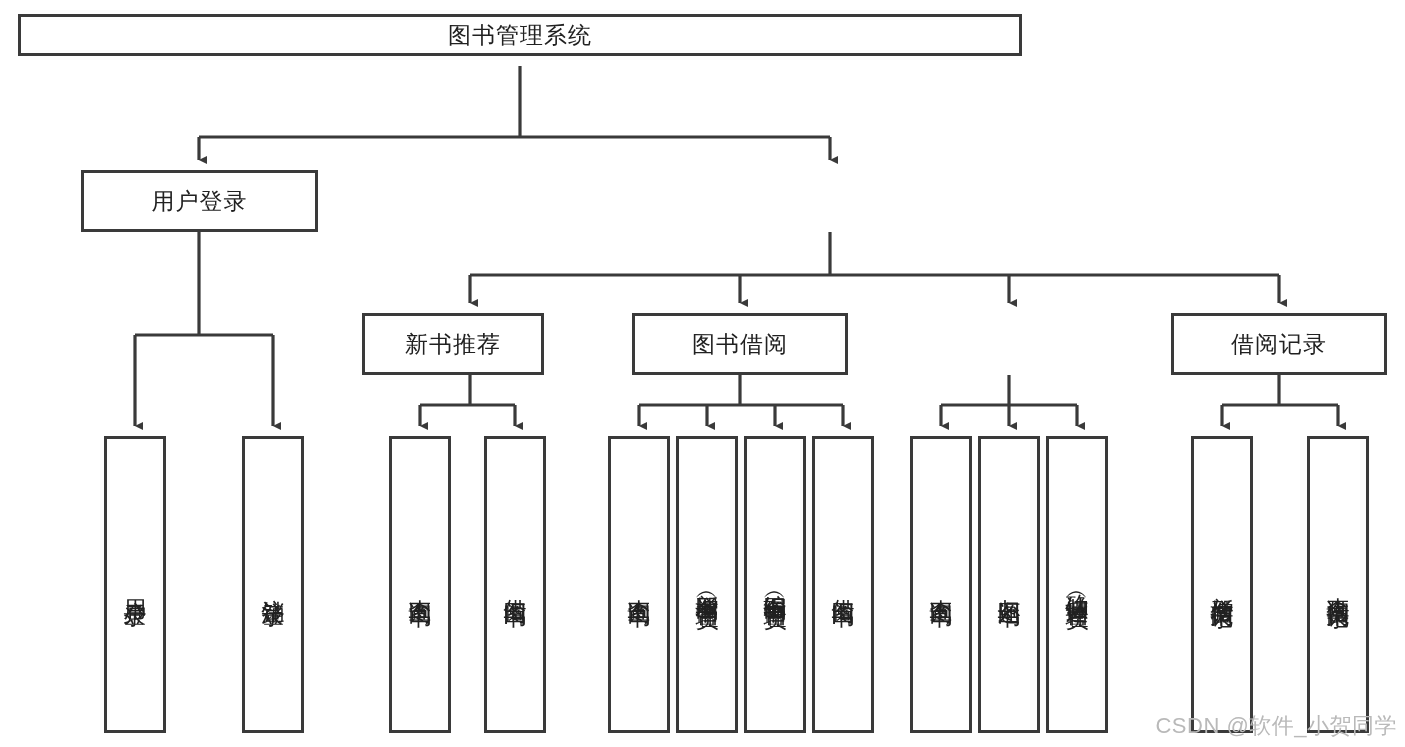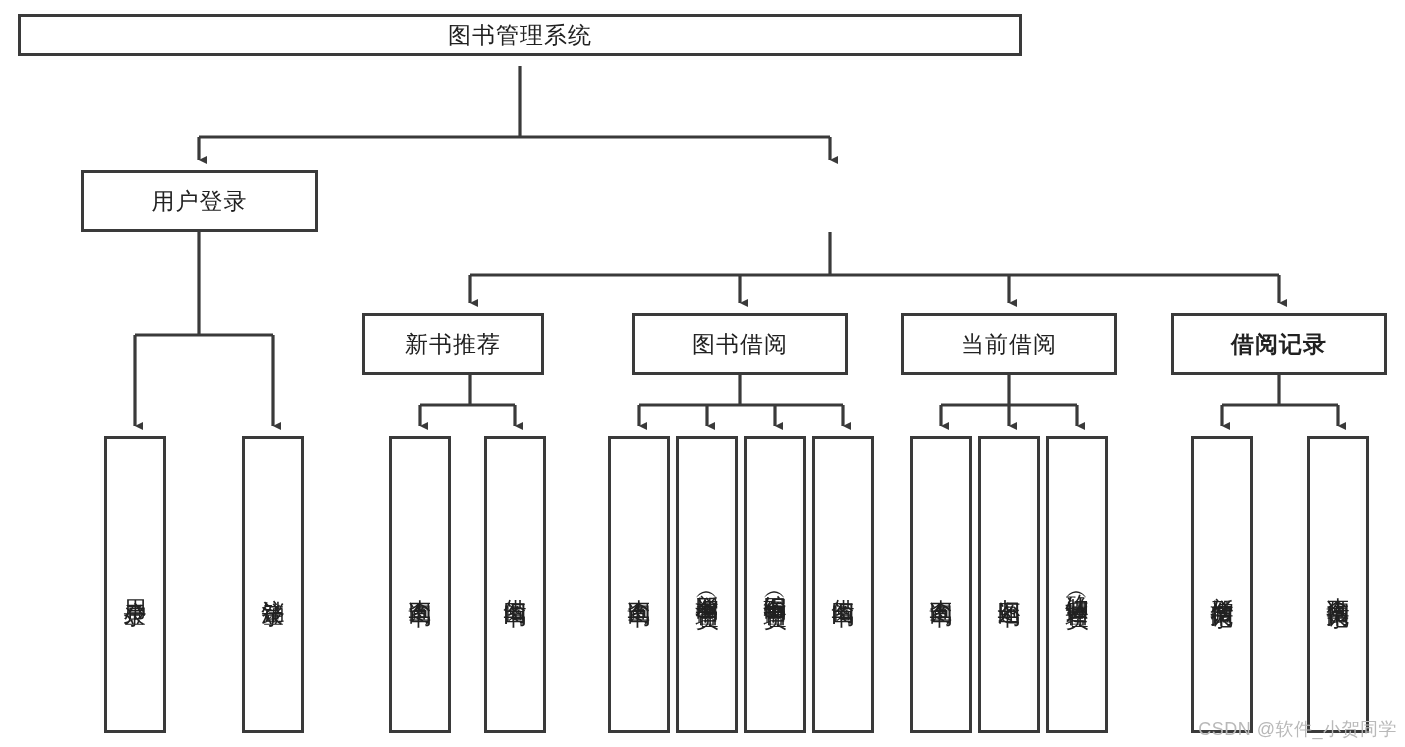--- a/index.html
+++ b/index.html
@@ -56,21 +56,21 @@
     white-space: normal;
     max-height: 280px;
   }
   .node.vertical.tall .label {
     max-height: 288px;
   }
   .watermark {
     position: absolute;
     right: 8px;
     bottom: 6px;
-    font-size: 18px;
+    font-size: 22px;
     color: #b9b9b9;
     letter-spacing: 0.5px;
     white-space: nowrap;
     user-select: none;
   }
 </style>
 </head>
 <body>
 
 <div id="canvas">
@@ -132,24 +132,21 @@
   <div class="node" style="left:81px; top:170px; width:237px; height:62px;">
     <span class="label">用户登录</span>
   </div>
 
   <div class="node" style="left:362px; top:313px; width:182px; height:62px;">
     <span class="label">新书推荐</span>
   </div>
   <div class="node" style="left:632px; top:313px; width:216px; height:62px;">
     <span class="label">图书借阅</span>
   </div>
-  <div class="node" style="left:901px; top:313px; width:216px; height:62px;">
-    <span class="label">当前借阅</span>
-  </div>
-  <div class="node" style="left:1171px; top:313px; width:216px; height:62px;font-weight:bold;">
+  <div class="node" style="left:1171px; top:313px; width:216px; height:62px;">
     <span class="label">借阅记录</span>
   </div>
 
   <div class="node vertical" style="left:104px; top:436px; width:62px; height:297px;">
     <span class="label">用户登录</span>
   </div>
   <div class="node vertical" style="left:242px; top:436px; width:62px; height:297px;">
     <span class="label">注销登录</span>
   </div>
 

